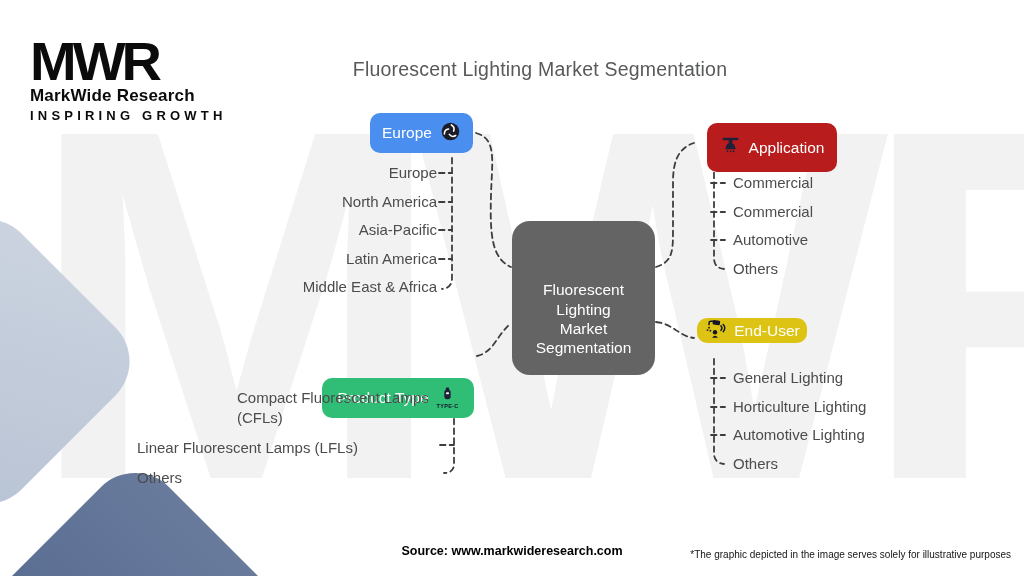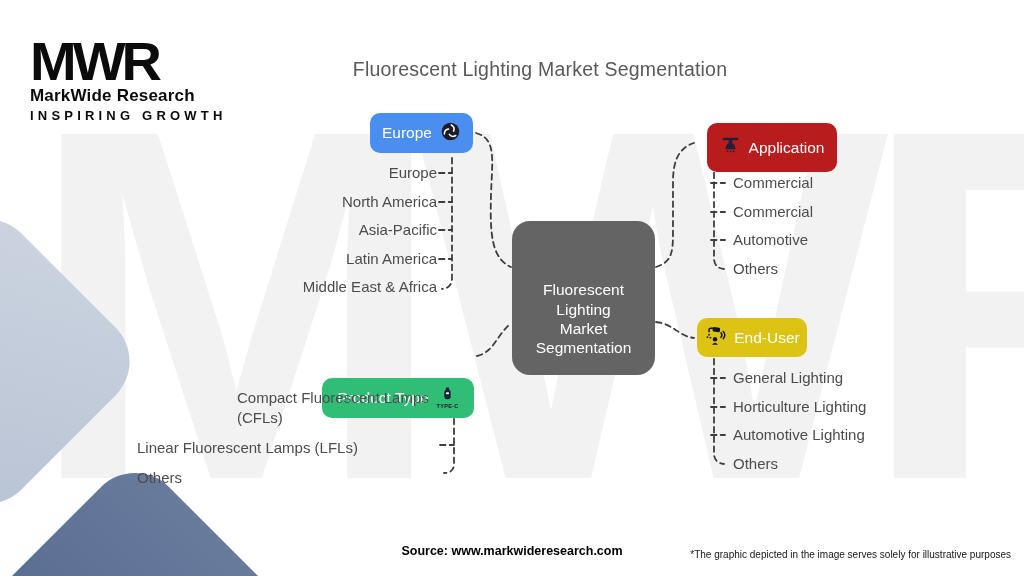--- a/index.html
+++ b/index.html
@@ -47,21 +47,21 @@
   }
 
   
   .node {
     position:absolute; z-index:4; display:flex; align-items:center; justify-content:center;
     gap:8px; color:#fff; font-size:15.5px; border-radius:10px; white-space:nowrap;
   }
   .node-region   { left:370px; top:113px; width:103px; height:40px; background:#4a8ef0; }
   .node-application { left:697px; top:123px; width:130px; height:49px; background:#b91c1c;margin-left:10px; }
   .node-product  { left:322px; top:337px; width:152px; height:40px; background:#30bd75;margin-top:41px; }
-  .node-enduser  { left:697px; top:318px; width:110px; height:39px; background:#ddc414; }
+  .node-enduser  { left:697px; top:318px; width:110px; height:25px; background:#ddc414; }
   .node-central {
     left:512px; top:221px; width:143px; height:154px; background:#646464; border-radius:18px;
     flex-direction:column; gap:0; padding-top:42px; line-height:19.4px; font-size:15.5px;
   }
   .icon-stack { display:flex; flex-direction:column; align-items:center; line-height:1; }
   .icon-caption { font-size:5.5px; font-weight:800; color:#14142c; letter-spacing:0.3px; margin-top:1px; }
 
   
   .list { position:absolute; z-index:4; color:#4c4c4c; font-size:15px; }
   .list .li { line-height:28.6px; white-space:nowrap; }

